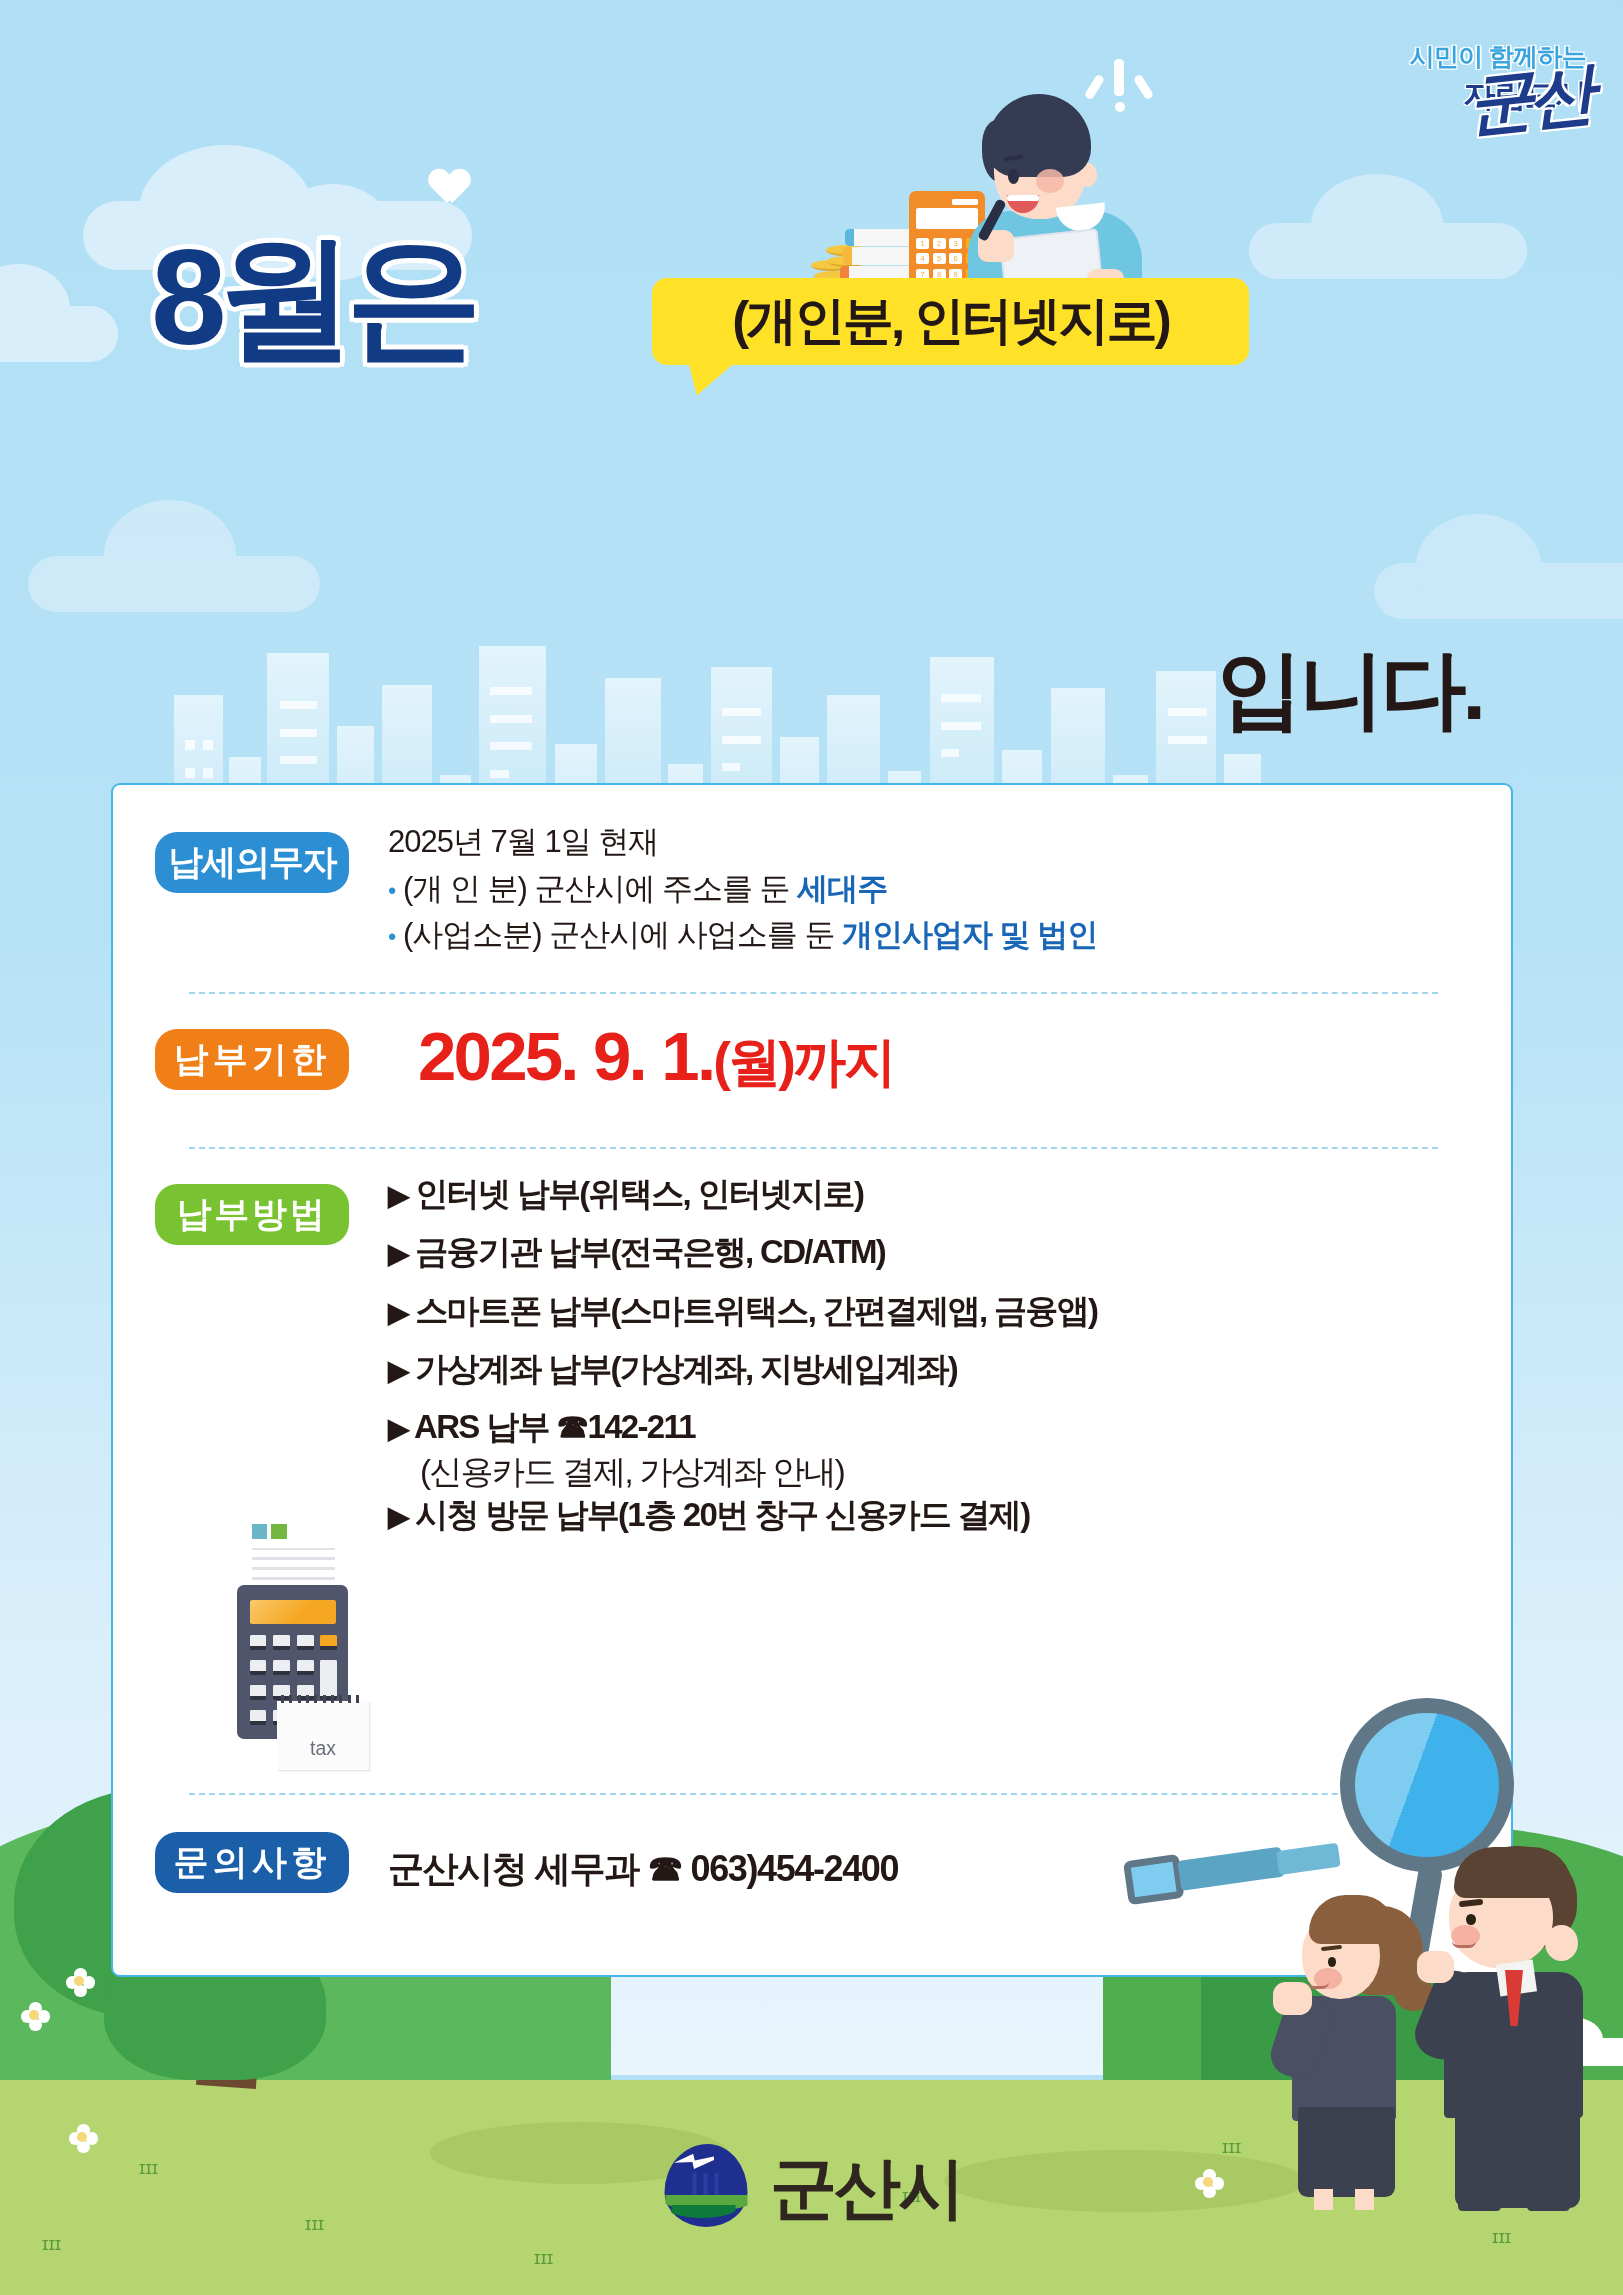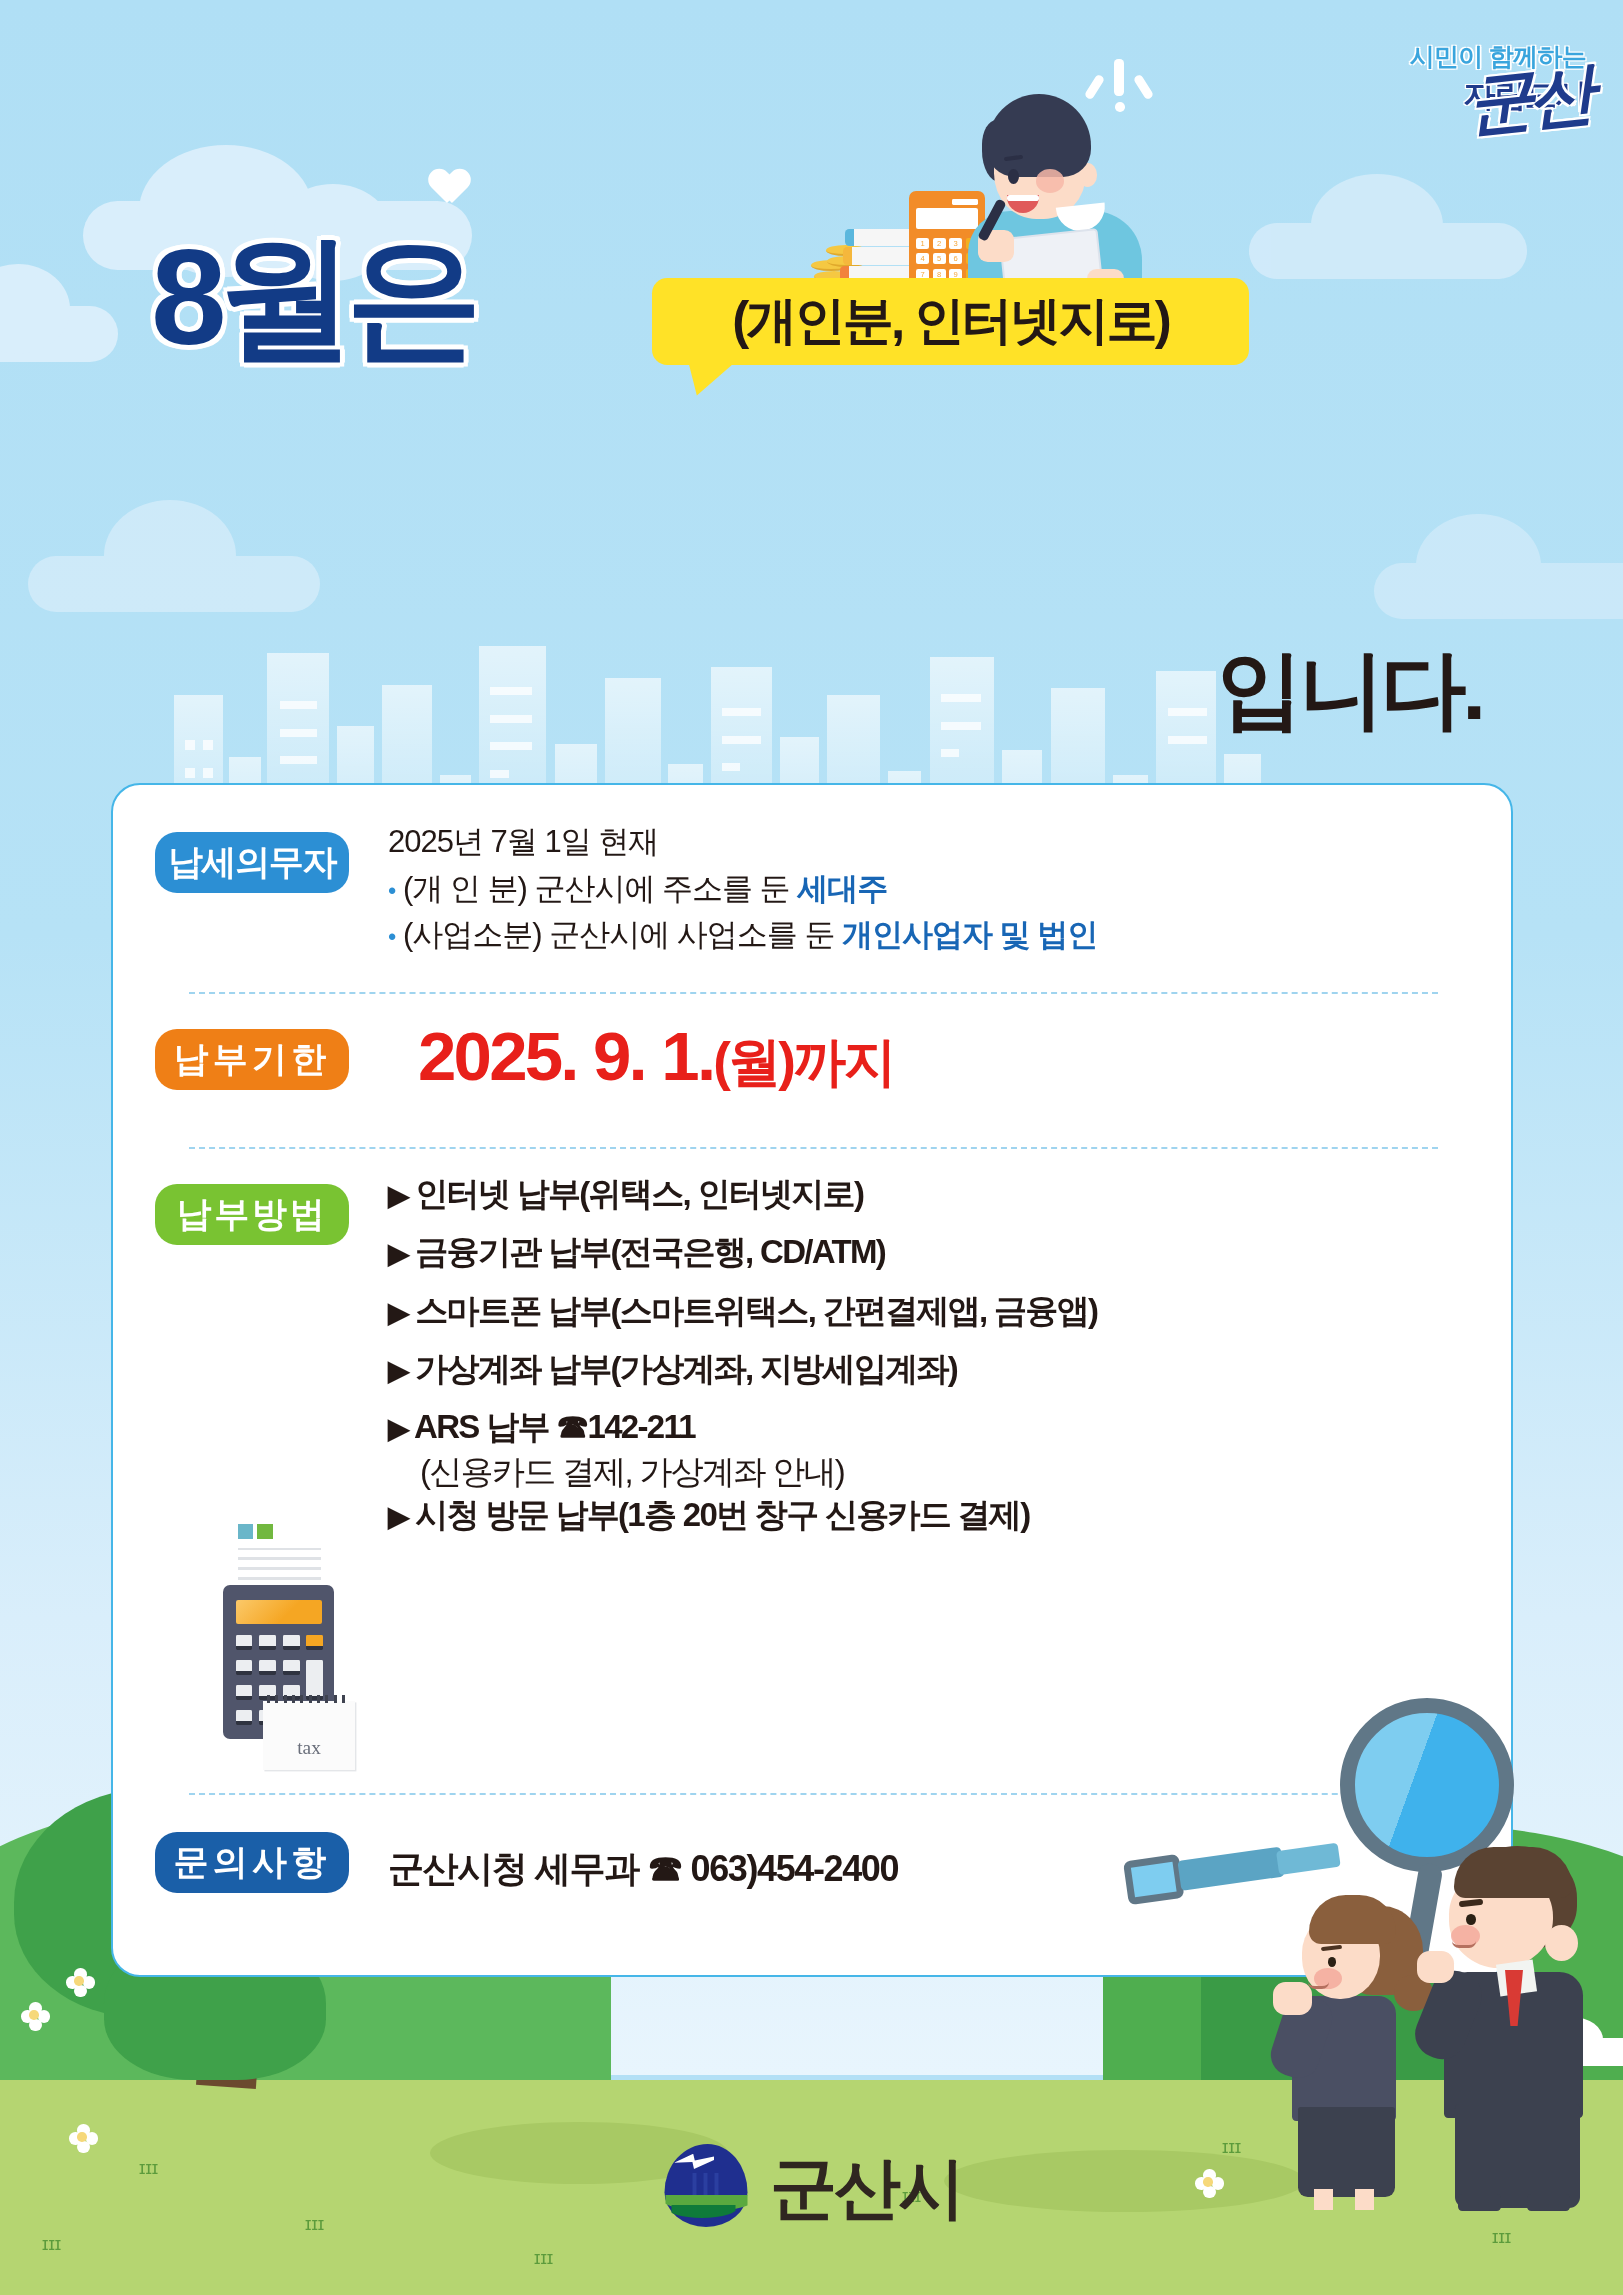--- a/index.html
+++ b/index.html
@@ -155,21 +155,21 @@
                  0 -4.9px 0 #fff, 0 4.9px 0 #fff, -4.9px 0 0 #fff, 4.9px 0 0 #fff;
   }
   .t-line3 {
     position:absolute; right:142px; top:646px;
     font-size:86px; font-weight:bold; color:#231815; letter-spacing:-4.2px; line-height:1;
   }
 
   
   .card {
     position:absolute; left:111px; top:783px; width:1402px; height:1194px;
-    background:#fff; border:2.8px solid #45b6e8; border-radius:29px; z-index:5;
+    background:#fff; border:2.8px solid #45b6e8; border-radius:9px; z-index:5;
   }
   .divider { position:absolute; left:76px; width:1249px; height:0;
              border-top:2.1px dashed #9fd4ef; }
 
   .row { position:absolute; }
   .chip {
     position:absolute; border-radius:22px; color:#fff; font-weight:bold;
     display:flex; align-items:center; justify-content:center;
     text-align:center; line-height:1.05;
   }
@@ -190,21 +190,21 @@
   .deadline .sm { font-size:53px; }
 
   .method { font-size:33px; font-weight:bold; color:#231815; letter-spacing:-1.7px;
             line-height:1.22; white-space:nowrap; }
   .method .arrow { font-size:28px; }
   .method-sub { font-size:33px; color:#231815; letter-spacing:-1.7px; white-space:nowrap; }
 
   .inquiry { font-size:36px; font-weight:bold; color:#231815; letter-spacing:-1.4px; white-space:nowrap; }
 
   
-  .calc2 { position:absolute; left:202px; top:1524px; width:156px; height:250px; z-index:6;font-family:Liberation Serif, serif; }
+  .calc2 { position:absolute; left:216px; top:1524px; width:156px; height:250px; z-index:6; }
   .c2-paper { position:absolute; left:36px; top:0; width:90px; height:54px; }
   .c2-paper .sq { position:absolute; width:15.3px; height:15.3px; }
   .c2-paper .ln { position:absolute; left:0; width:83px; height:2.8px; background:#dfe2e6; }
   .c2-body { position:absolute; left:21px; top:61px; width:111px; height:154px;
              background:#50556b; border-radius:7px; }
   .c2-scr  { position:absolute; left:12.5px; top:15.3px; width:86px; height:23.6px;
              background:linear-gradient(135deg,#fbc96a 0%,#f5a623 60%); border-radius:2.1px; }
   .c2-key  { position:absolute; width:16.7px; height:14.6px; background:#eceef1;
              border-bottom:4.2px solid #2f3340; border-radius:1.4px; }
   .c2-keyo { position:absolute; width:16.7px; height:14.6px; background:#f5a623;

